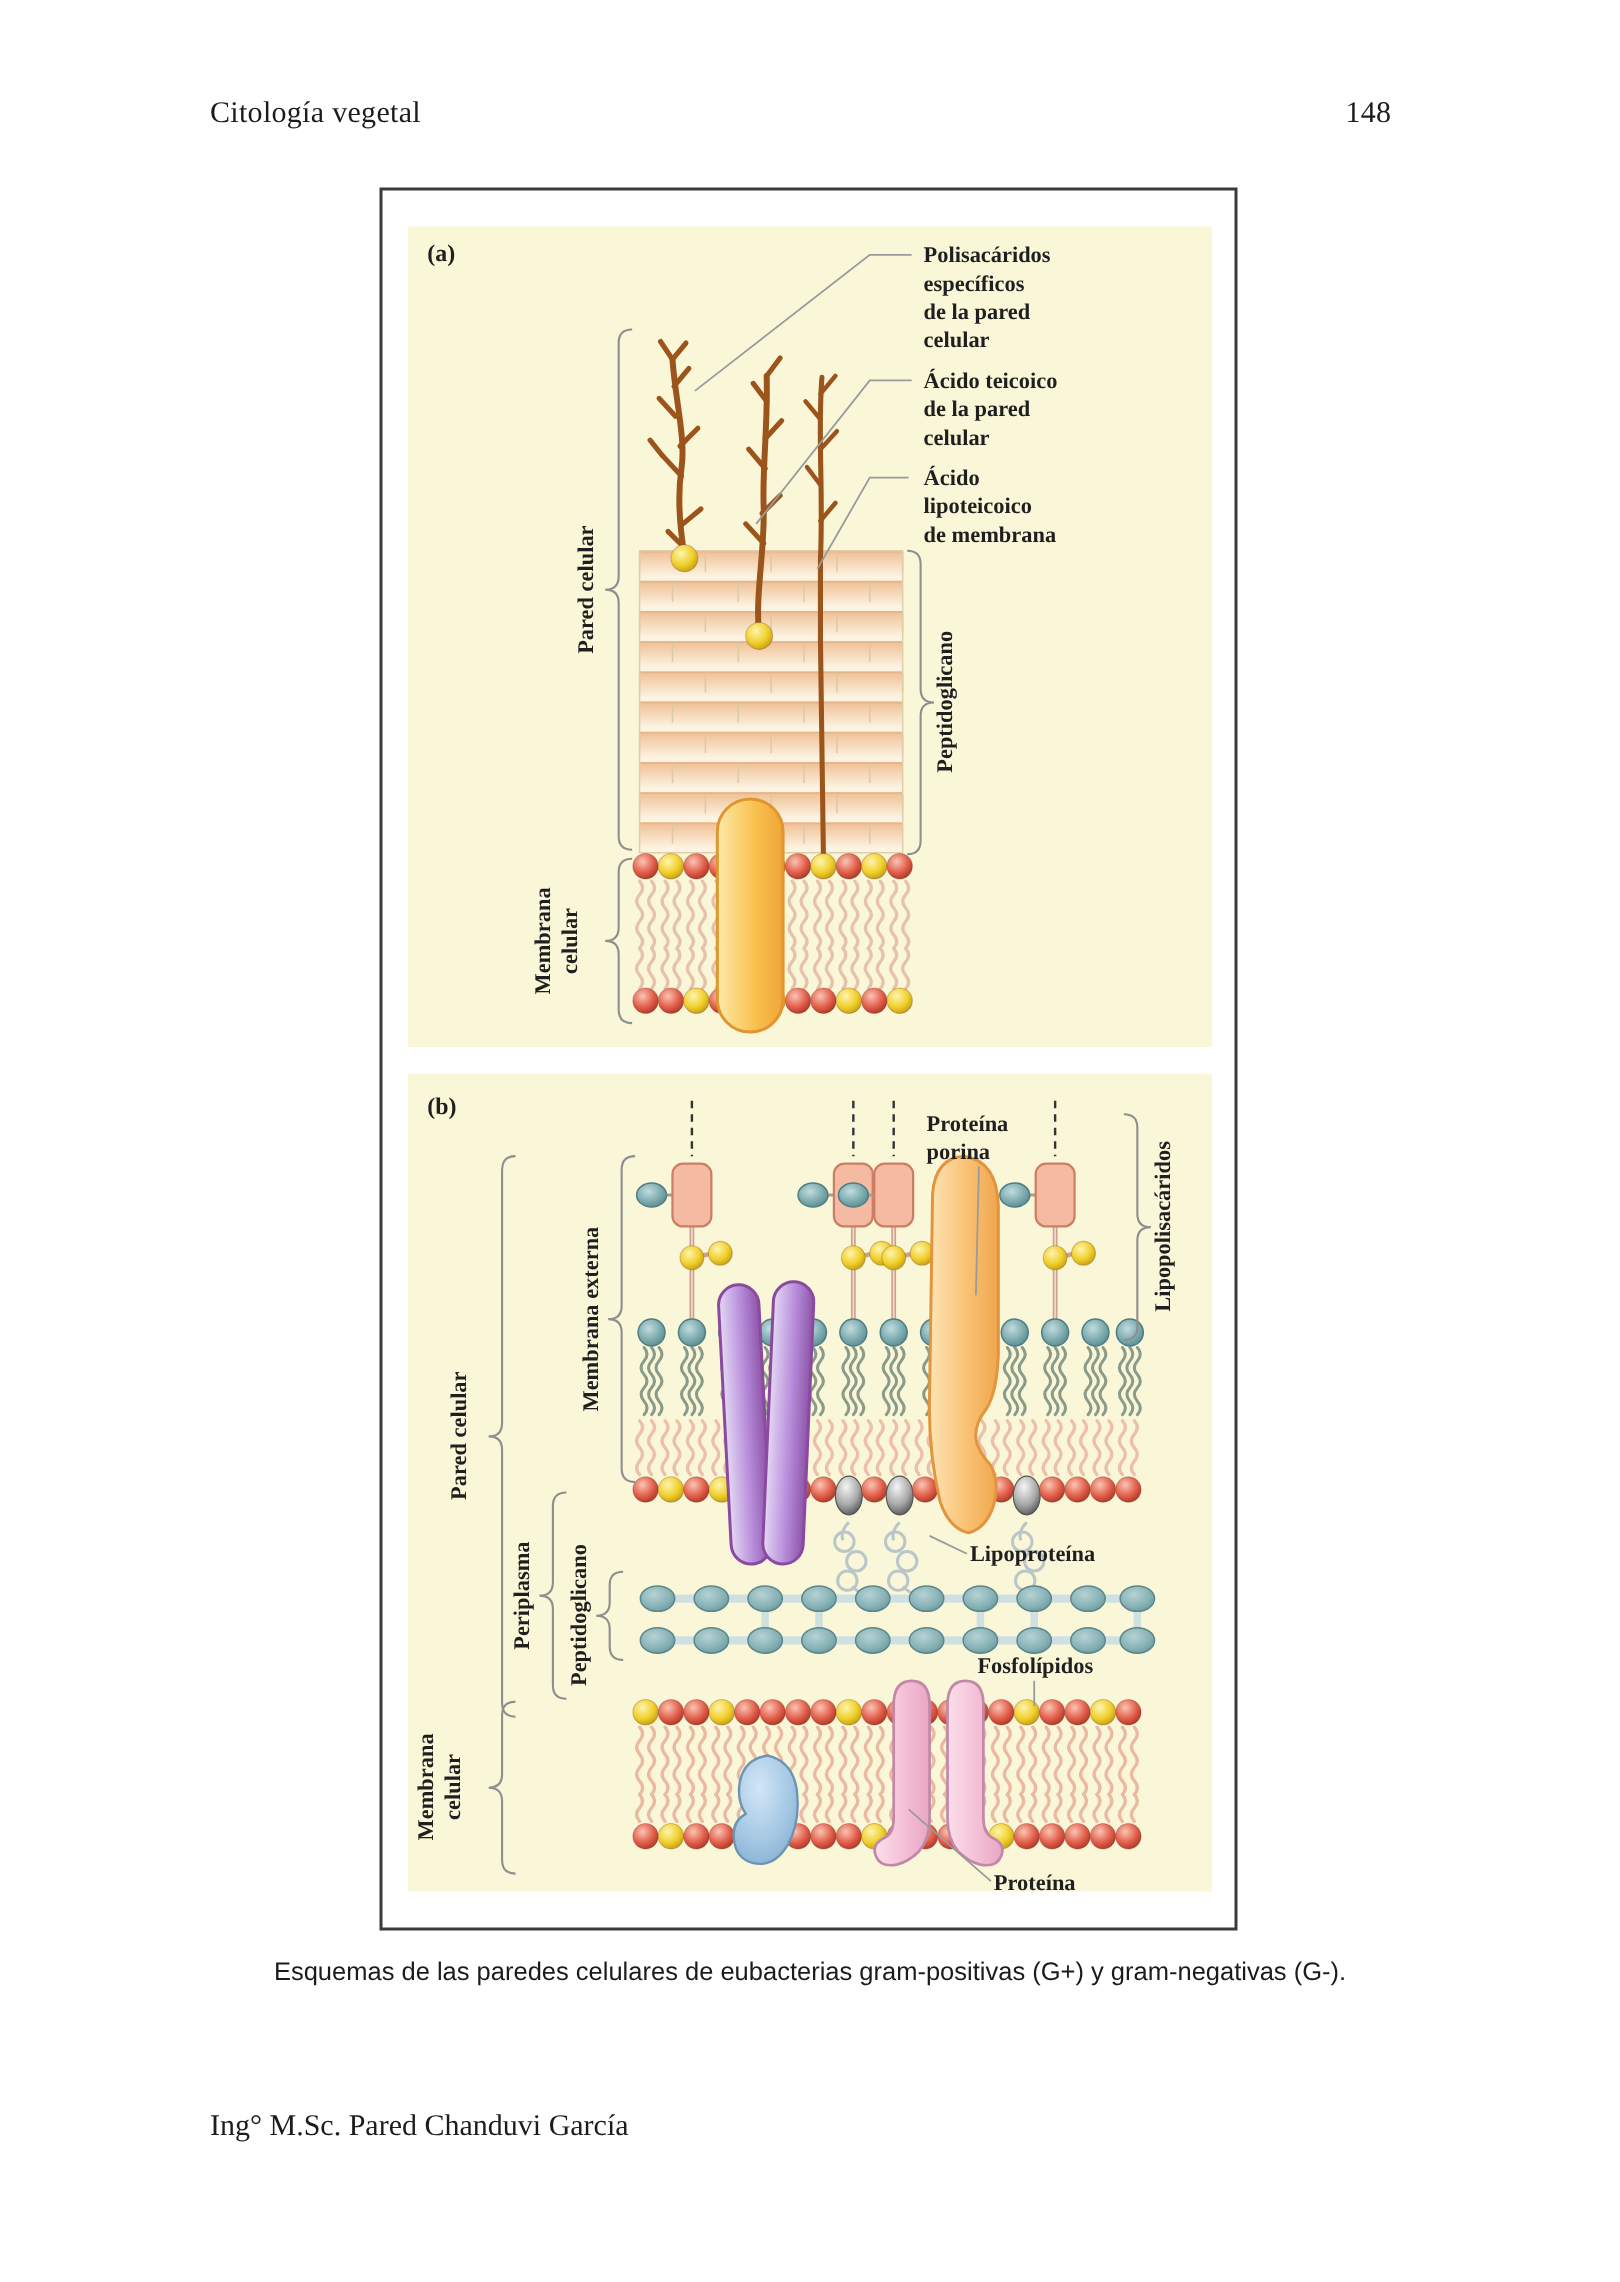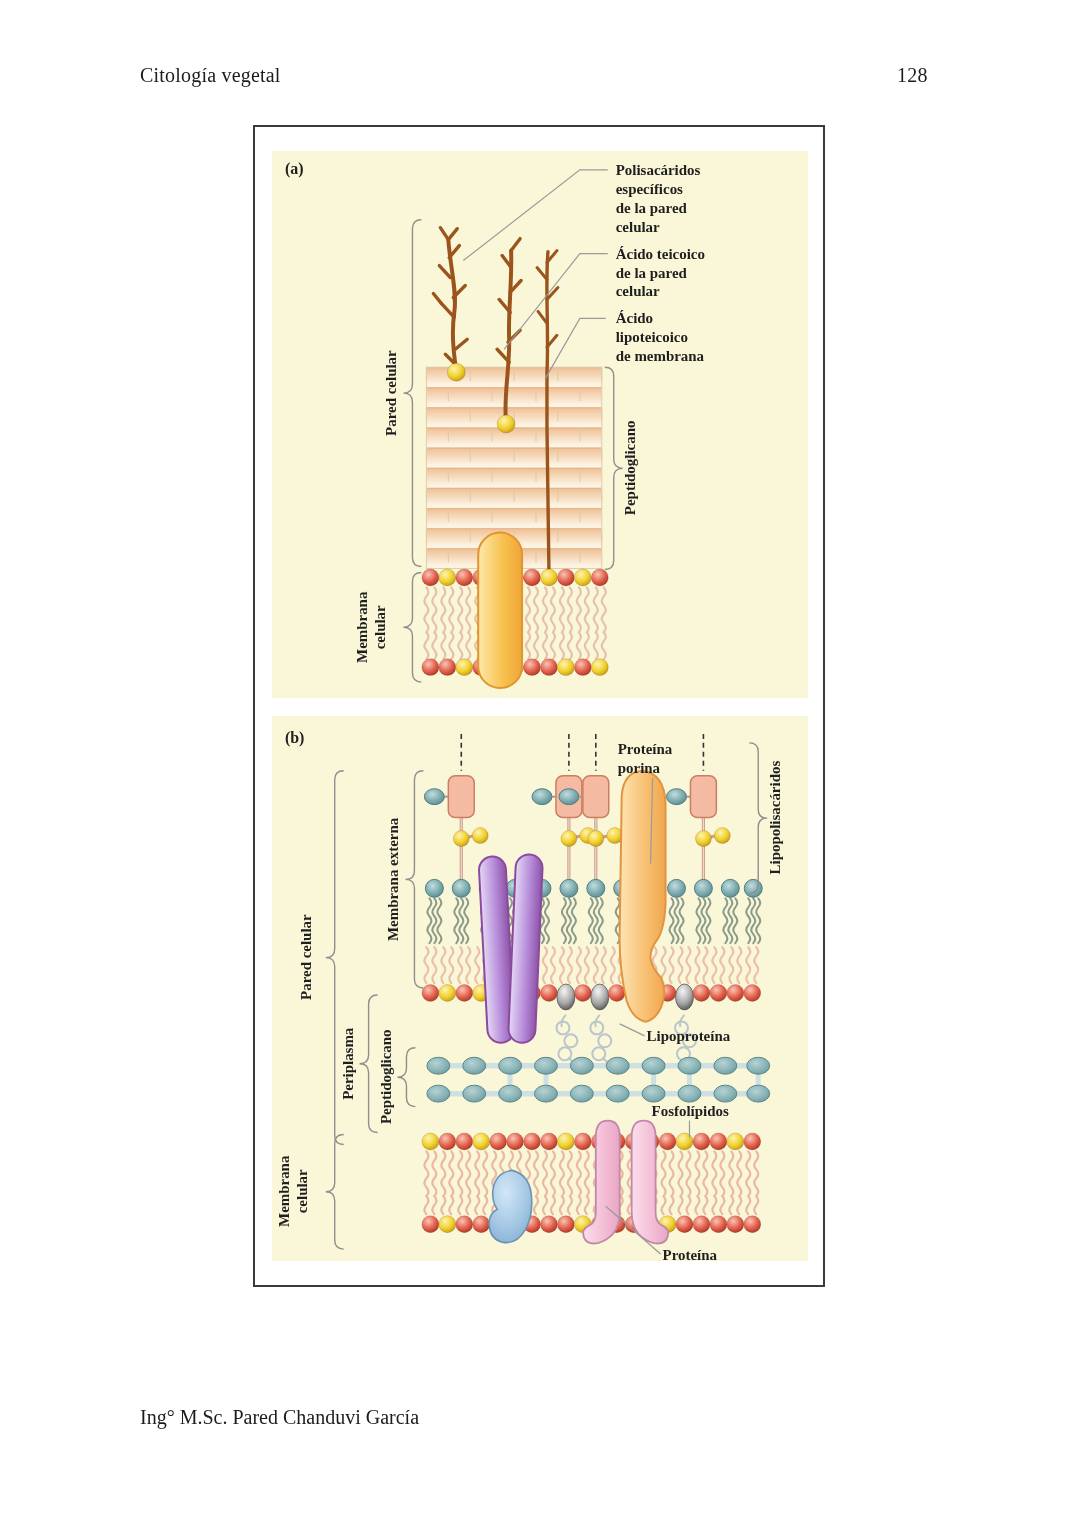--- a/index.html
+++ b/index.html
@@ -19,21 +19,21 @@
   .tag{font-size:16px;font-weight:700;}
   .brace{fill:none;stroke:#8e8e8e;stroke-width:1.4;}
   .leader{fill:none;stroke:#9a9a9a;stroke-width:1.2;}
 </style>
 </head>
 <body>
 
 <div class="page">
 
   <span class="hdr hdr-left">Citología vegetal</span>
-  <span class="hdr hdr-right">128</span>
+  <span class="hdr hdr-right">148</span>
 
   <div class="figure-box">
   <svg viewBox="0 0 570 1160">
     <defs>
       <radialGradient id="gRed" cx="38%" cy="32%" r="75%">
         <stop offset="0%" stop-color="#fbc4b4"></stop>
             <stop offset="58%" stop-color="#e2604c"></stop>
             <stop offset="100%" stop-color="#a83422"></stop>
       </radialGradient>
       <radialGradient id="gYellow" cx="38%" cy="32%" r="75%">
@@ -641,14 +641,15 @@
     <text class="lbl" x="364" y="647">porina</text>
     <line class="leader" x1="391" y1="911" x2="366" y2="899"></line>
     <text class="lbl" x="393" y="916">Lipoproteína</text>
     <line class="leader" x1="436" y1="996" x2="436" y2="1013"></line>
     <text class="lbl" x="398" y="991">Fosfolípidos</text>
     <line class="leader" x1="407" y1="1130" x2="352" y2="1082"></line>
     <text class="lbl" x="409" y="1136">Proteína</text>
   </svg>
   </div>
 
+  <div class="caption">Esquemas de las paredes celulares de eubacterias gram-positivas (G+) y gram-negativas (G-).</div>
   <div class="footer">Ing° M.Sc. Pared Chanduvi García</div>
 </div>
 
 </body></html>

